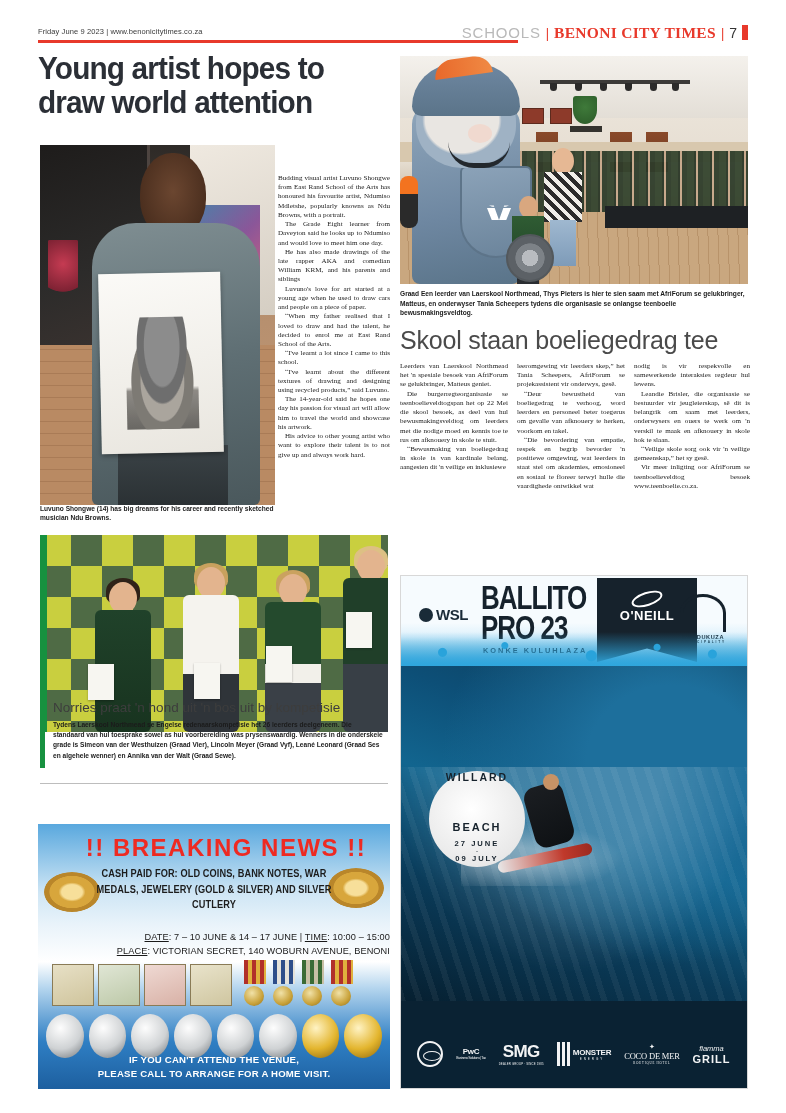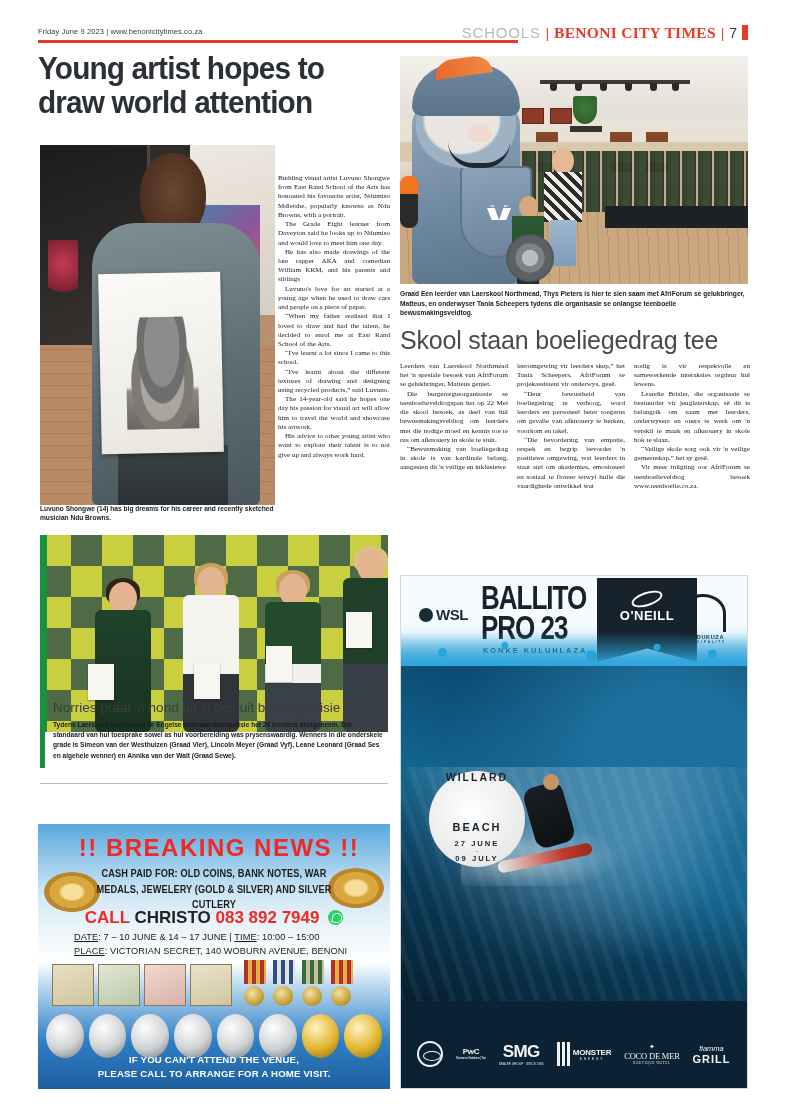--- a/index.html
+++ b/index.html
@@ -303,21 +303,21 @@
     font-size: 6.6px; line-height:1.55; color:#1b1b1b; text-align:left;
   }
 
   
   .ad-break {
     position:absolute; left:38px; top:824px; width:352px; height:265px;
     background: linear-gradient(180deg,#59a8de 0%, #cfe6f5 26%, #e9f3fa 38%, #ffffff 52%, #b4d5ee 62%, #2f7fc4 82%, #1d5f9f 100%);
     overflow:hidden;
   }
   .bn-title {
-    position:absolute; left:5px; top:10px; width:100%; text-align:center;
+    position:absolute; left:12px; top:10px; width:100%; text-align:center;
     font-family:"Liberation Sans",sans-serif; font-weight:700;
     font-size: 24px; color:#ee2a22; letter-spacing: 1.5px;
   }
   .bn-sub {
     position:absolute; left:46px; top:42px; width:260px; text-align:center;
     font-family:"Liberation Sans",sans-serif; font-weight:700;
     font-size: 10px; line-height:1.55; color:#1c1c1c; letter-spacing:.1px;
     transform: scaleX(.92); transform-origin: center top;
   }
   .bn-ring { position:absolute; width:56px; height:40px;
@@ -333,21 +333,21 @@
   .bn-call .dark { color:#222; }
   .wa {
     display:inline-block; width:15px; height:15px; border-radius:50%;
     background:#25d366; position:relative; top:2px; margin-left:4px;
   }
   .wa::after {
     content:""; position:absolute; left:3.5px; top:3px; width:8px; height:8px;
     border:1.6px solid #fff; border-radius:50% 50% 50% 0; transform: rotate(10deg);
   }
   .bn-date, .bn-place {
-    position:absolute; width:100%; text-align:left;
+    position:absolute; width:100%; text-align:right;
     font-family:"Liberation Sans",sans-serif; font-size:9.2px; color:#1a1a1a;
     letter-spacing:.1px;
     padding-left:36px;
   }
   .bn-date { top:108px; } .bn-place { top:122px; }
   .u { text-decoration: underline; }
   .notes { position:absolute; left:14px; top:140px; width:180px; height:42px;
     display:flex; gap:4px; }
   .note { flex:1; border:1px solid #8a7b56; }
   .n1 { background: linear-gradient(160deg,#e7e0c6,#cfc49c); }
@@ -641,26 +641,20 @@
     <div class="norries-bar"></div>
     <div class="norries-title">Norries praat 'n hond uit 'n bos uit by kompetisie</div>
     <div class="norries-body">Tydens Laerskool Northmead se Engelse redenaarskompetisie het 26 leerders deelgeneem. Die standaard van hul toesprake sowel as hul voorbereiding was prysenswaardig. Wenners in die onderskeie grade is Simeon van der Westhuizen (Graad Vier), Lincoln Meyer (Graad Vyf), Leané Leonard (Graad Ses en algehele wenner) en Annika van der Walt (Graad Sewe).</div>
   </div>
 
   <div class="ad-break">
     <div class="bn-ring l"></div>
     <div class="bn-ring r"></div>
     <div class="bn-title">!! BREAKING NEWS !!</div>
     <div class="bn-sub">CASH PAID FOR: OLD COINS, BANK NOTES, WAR MEDALS, JEWELERY (GOLD &amp; SILVER) AND SILVER CUTLERY</div>
-    <div class="bn-call">
-      <span class="red">CALL</span>
-      <span class="dark">CHRISTO</span>
-      <span class="red">083 892 7949</span>
-      <span class="wa"></span>
-    </div>
     <div class="bn-date">
       <span class="u">DATE</span><span>: 7 – 10 JUNE   &amp; 14 – 17 JUNE |</span>
       <span class="u">TIME</span><span>: 10:00 – 15:00</span>
     </div>
     <div class="bn-place">
       <span class="u">PLACE</span><span>: VICTORIAN SECRET, 140 WOBURN AVENUE, BENONI</span>
     </div>
     <div class="notes">
       <div class="note n1"></div>
       <div class="note n2"></div>

